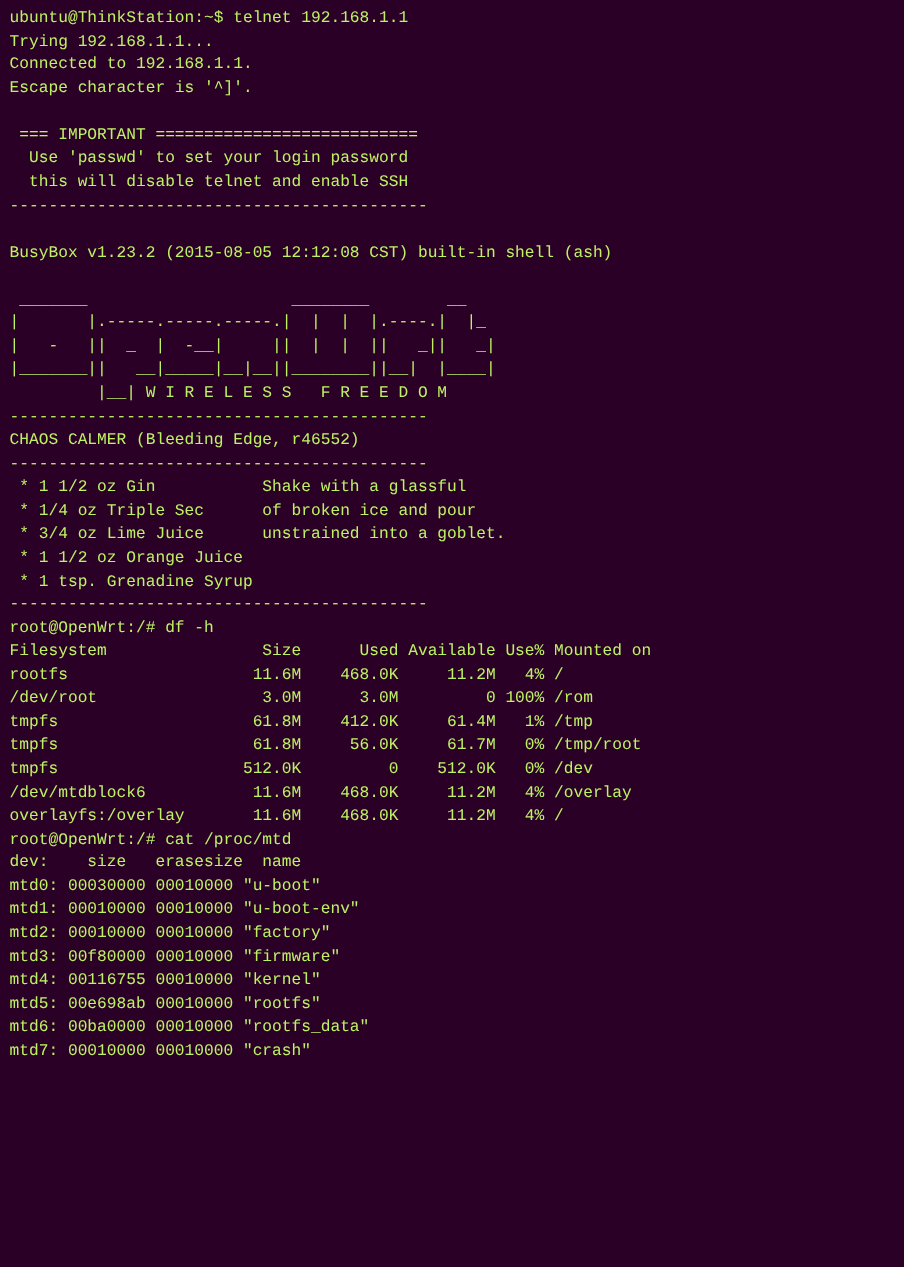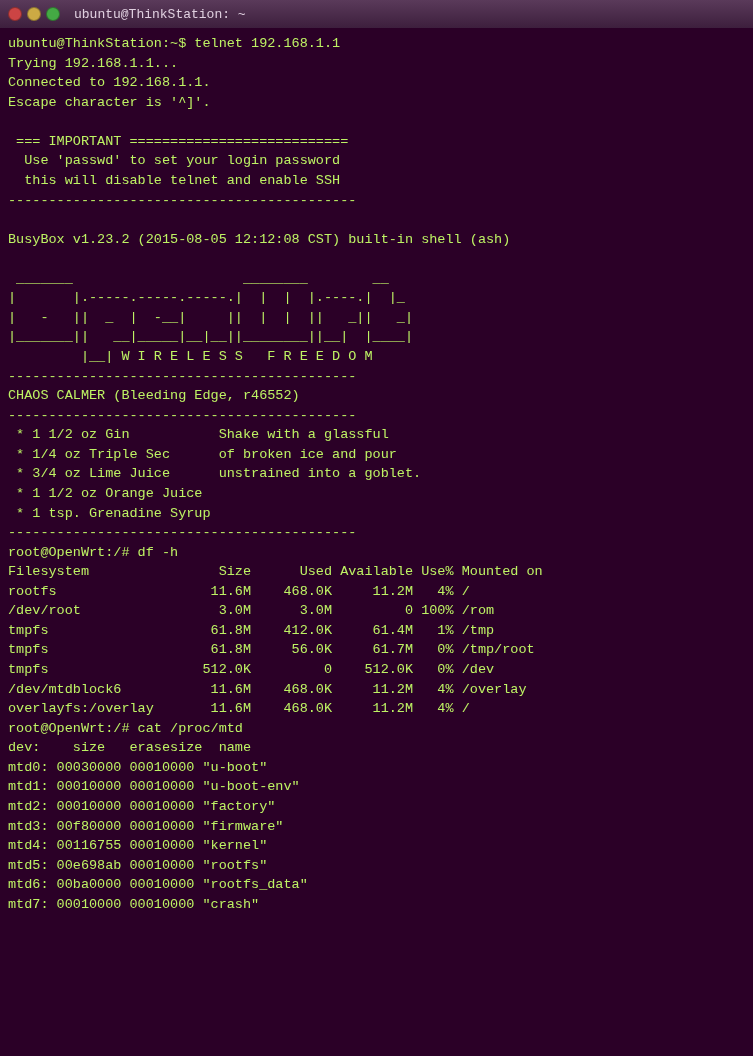--- a/index.html
+++ b/index.html
@@ -68,28 +68,20 @@
       font-family: 'Courier New', Courier, monospace;
       font-size: 13.5px;
       line-height: 1.45;
       white-space: pre;
     }
   </style>
 </head>
 <body>
 
 <div class="window">
-  <div class="title-bar">
-    <div class="title-bar-buttons">
-      <div class="tb-btn close"></div>
-      <div class="tb-btn minimize"></div>
-      <div class="tb-btn maximize"></div>
-    </div>
-    <span class="title-text">ubuntu@ThinkStation: ~</span>
-  </div>
   <div class="terminal" id="terminal-output">ubuntu@ThinkStation:~$ telnet 192.168.1.1
 Trying 192.168.1.1...
 Connected to 192.168.1.1.
 Escape character is '^]'.
 
  === IMPORTANT ===========================
   Use 'passwd' to set your login password
   this will disable telnet and enable SSH
 -------------------------------------------
 

